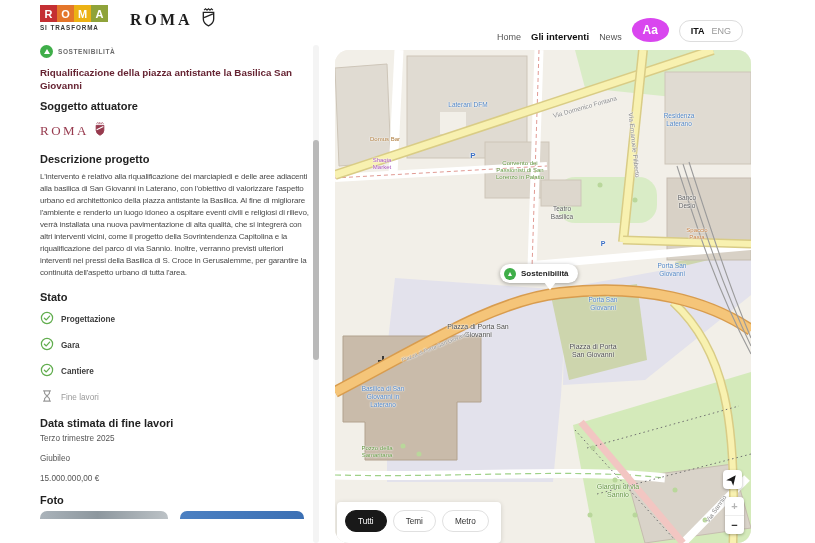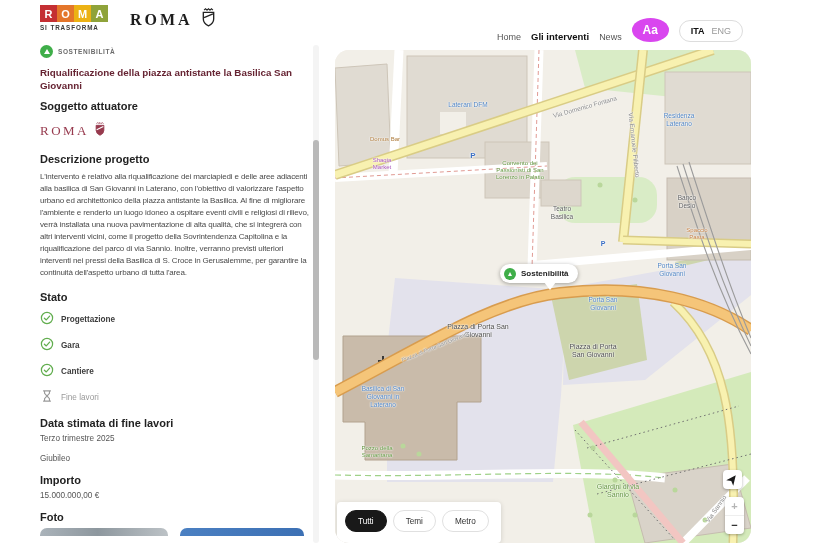--- a/index.html
+++ b/index.html
@@ -183,21 +183,20 @@
       </div>
     </div>
     <div class="sec">
       <div class="head">Data stimata di fine lavori</div>
       <div class="val">Terzo trimestre 2025</div>
     </div>
     <div class="sec">
       <div class="val">Giubileo</div>
     </div>
     <div class="sec">
-      <div class="head">Importo</div>
       <div class="val">15.000.000,00 €</div>
     </div>
     <div class="sec" style="margin-bottom:0">
       <div class="head">Foto</div>
       <div class="photos">
         <div class="ph ph1"></div>
         <div class="ph ph2"></div>
       </div>
     </div>
   </div>

